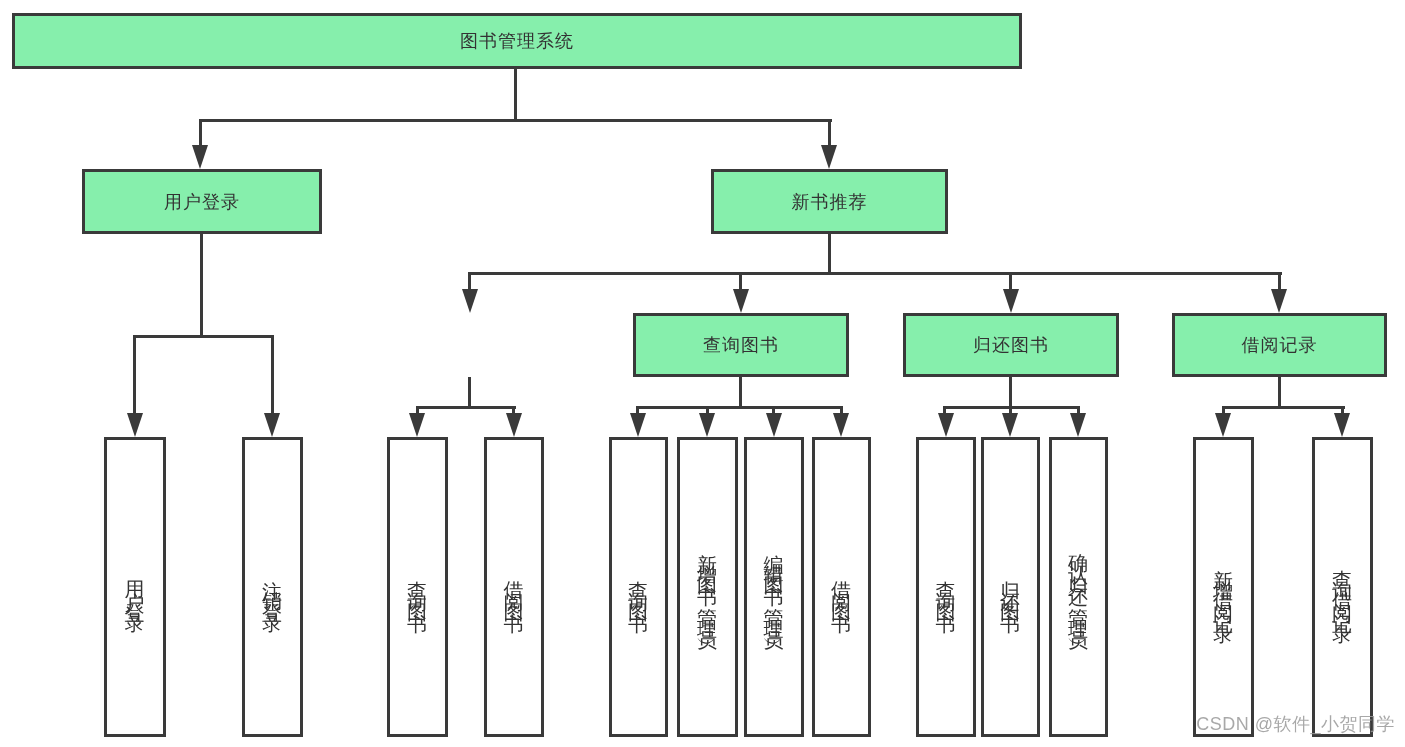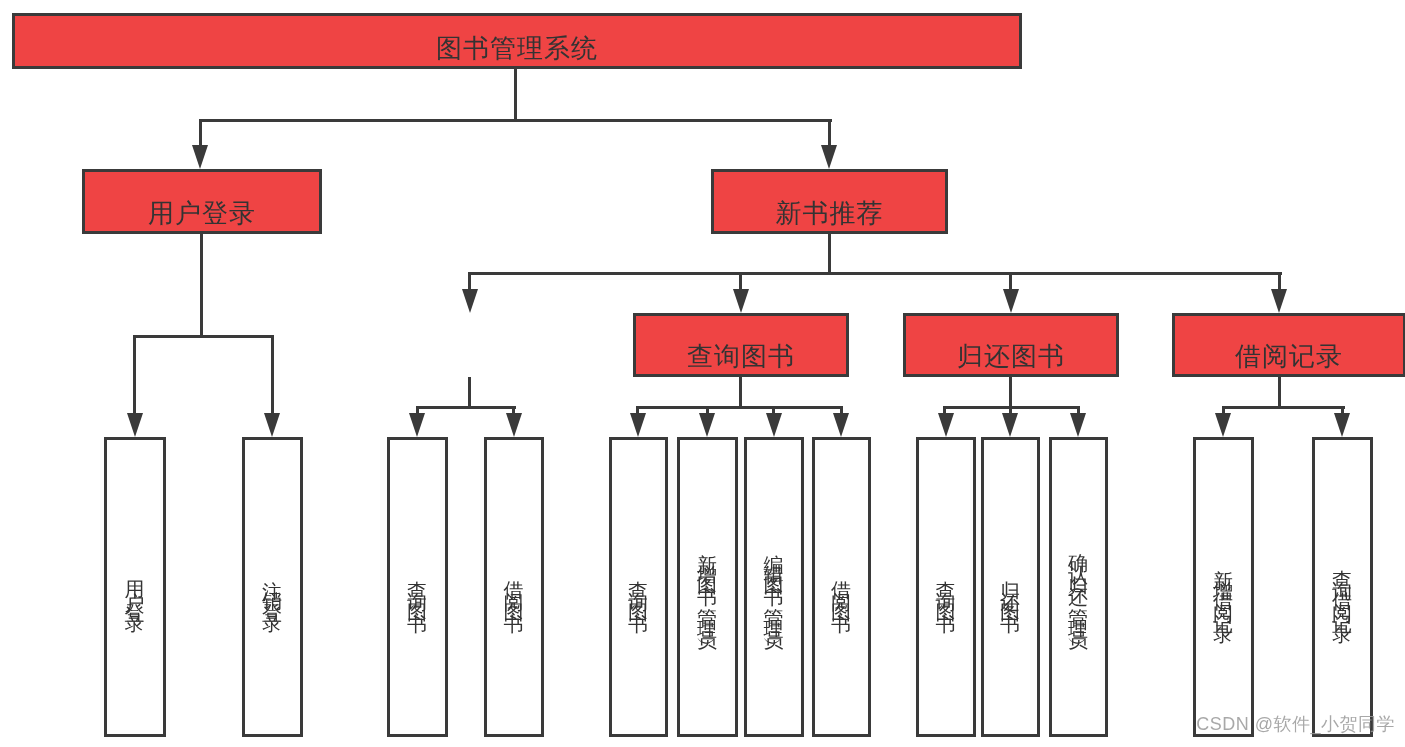--- a/index.html
+++ b/index.html
@@ -1,23 +1,23 @@
 <!DOCTYPE html>
 <html><head>
 <meta charset="utf-8">
 <style>
   html,body{margin:0;padding:0;background:#ffffff;}
   .canvas{
     position:relative;width:1405px;height:747px;background:#ffffff;overflow:hidden;
     font-family:"Liberation Sans","DejaVu Sans",sans-serif;color:#333333;
   }
   .node{
-    position:absolute;box-sizing:border-box;border:3px solid #3a3a3a;background:#ef4444;
-    display:flex;align-items:flex-end;justify-content:center;
-    font-size:26px;letter-spacing:1px;color:#333333;
+    position:absolute;box-sizing:border-box;border:3px solid #3a3a3a;background:#86efac;
+    display:flex;align-items:center;justify-content:center;
+    font-size:18px;letter-spacing:1px;color:#333333;
   }
   .vnode{
     position:absolute;box-sizing:border-box;border:3px solid #3a3a3a;background:#ffffff;
     display:flex;align-items:center;justify-content:center;
   }
   .vtext{
     writing-mode:vertical-rl;text-orientation:mixed;
     font-size:20px;letter-spacing:11px;color:#333333;line-height:1;
     white-space:nowrap;
   }
@@ -73,21 +73,21 @@
   <div class="arrow" style="left:1003px;top:289px"></div>
   <div class="vline" style="left:1278px;top:272px;height:22px"></div>
   <div class="arrow" style="left:1271px;top:289px"></div>
 
   <div class="node" style="left:633px;top:313px;width:216px;height:64px">
     <span>查询图书</span>
   </div>
   <div class="node" style="left:903px;top:313px;width:216px;height:64px">
     <span>归还图书</span>
   </div>
-  <div class="node" style="left:1172px;top:313px;width:234px;height:64px">
+  <div class="node" style="left:1172px;top:313px;width:215px;height:64px">
     <span>借阅记录</span>
   </div>
 
   <div class="vline" style="left:468px;top:377px;height:31px"></div>
   <div class="hline" style="left:416px;top:406px;width:100px"></div>
   <div class="vline" style="left:416px;top:406px;height:12px"></div>
   <div class="arrow" style="left:409px;top:413px"></div>
   <div class="vline" style="left:512px;top:406px;height:12px"></div>
   <div class="arrow" style="left:506px;top:413px"></div>
 

